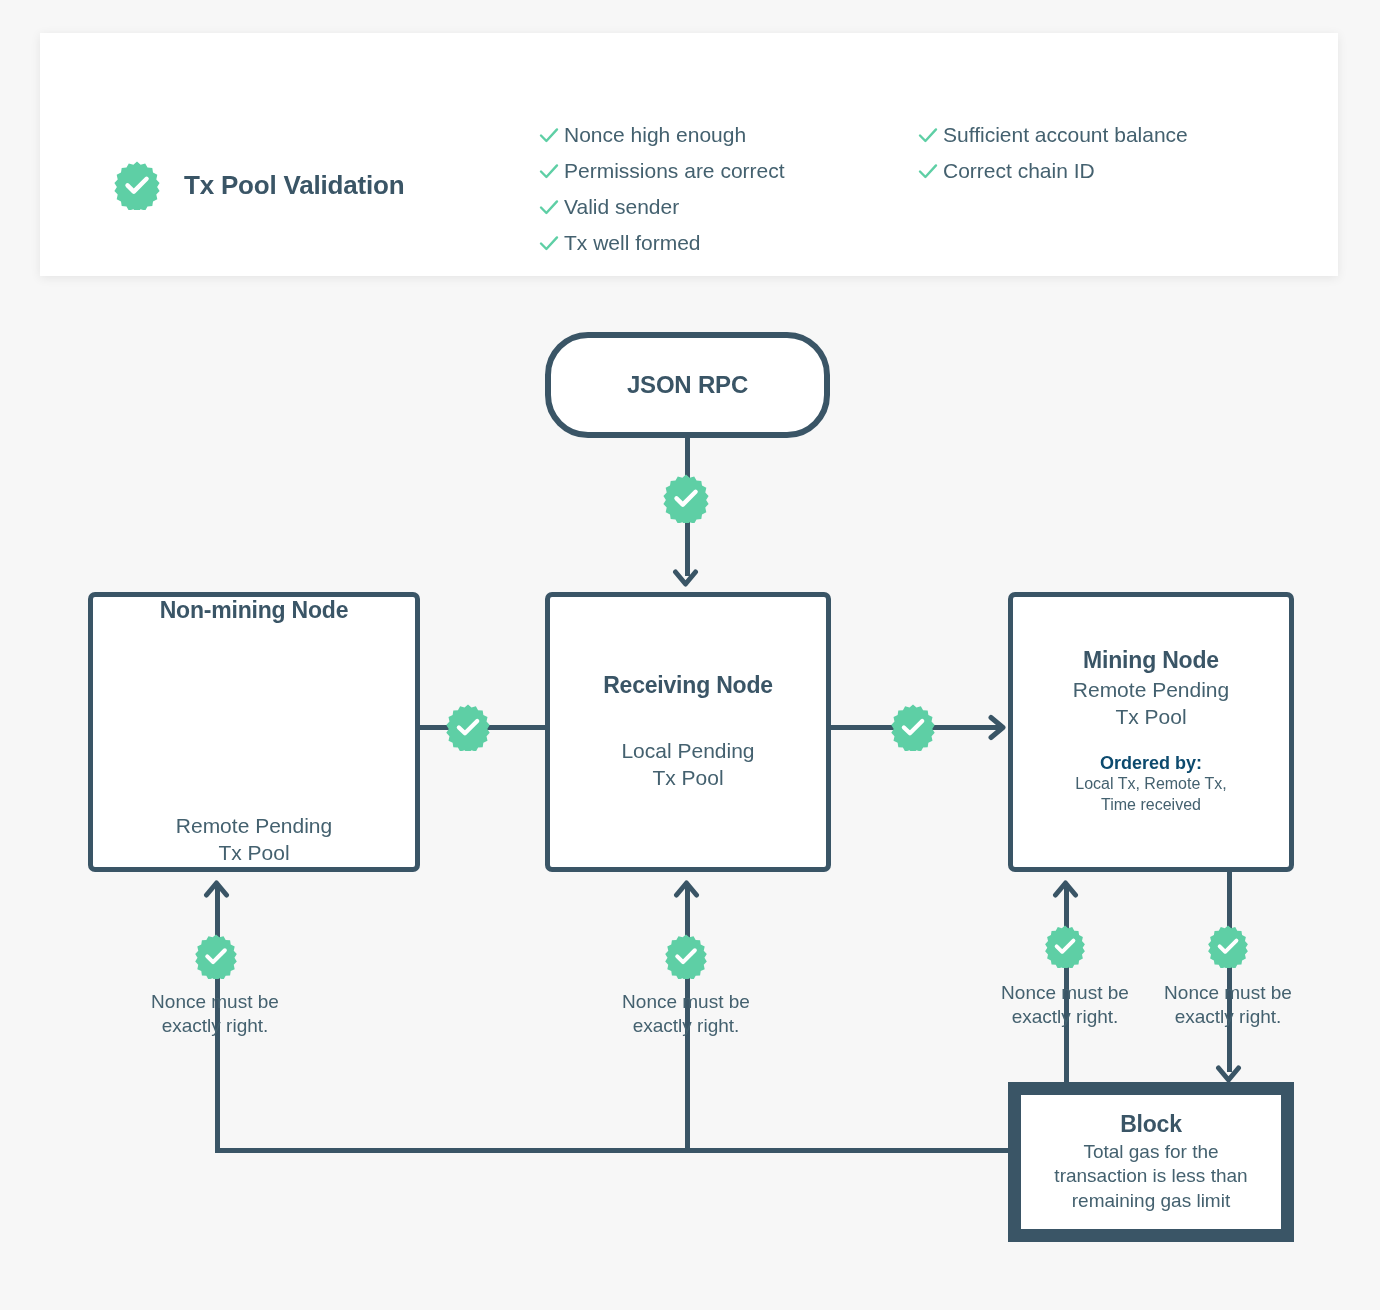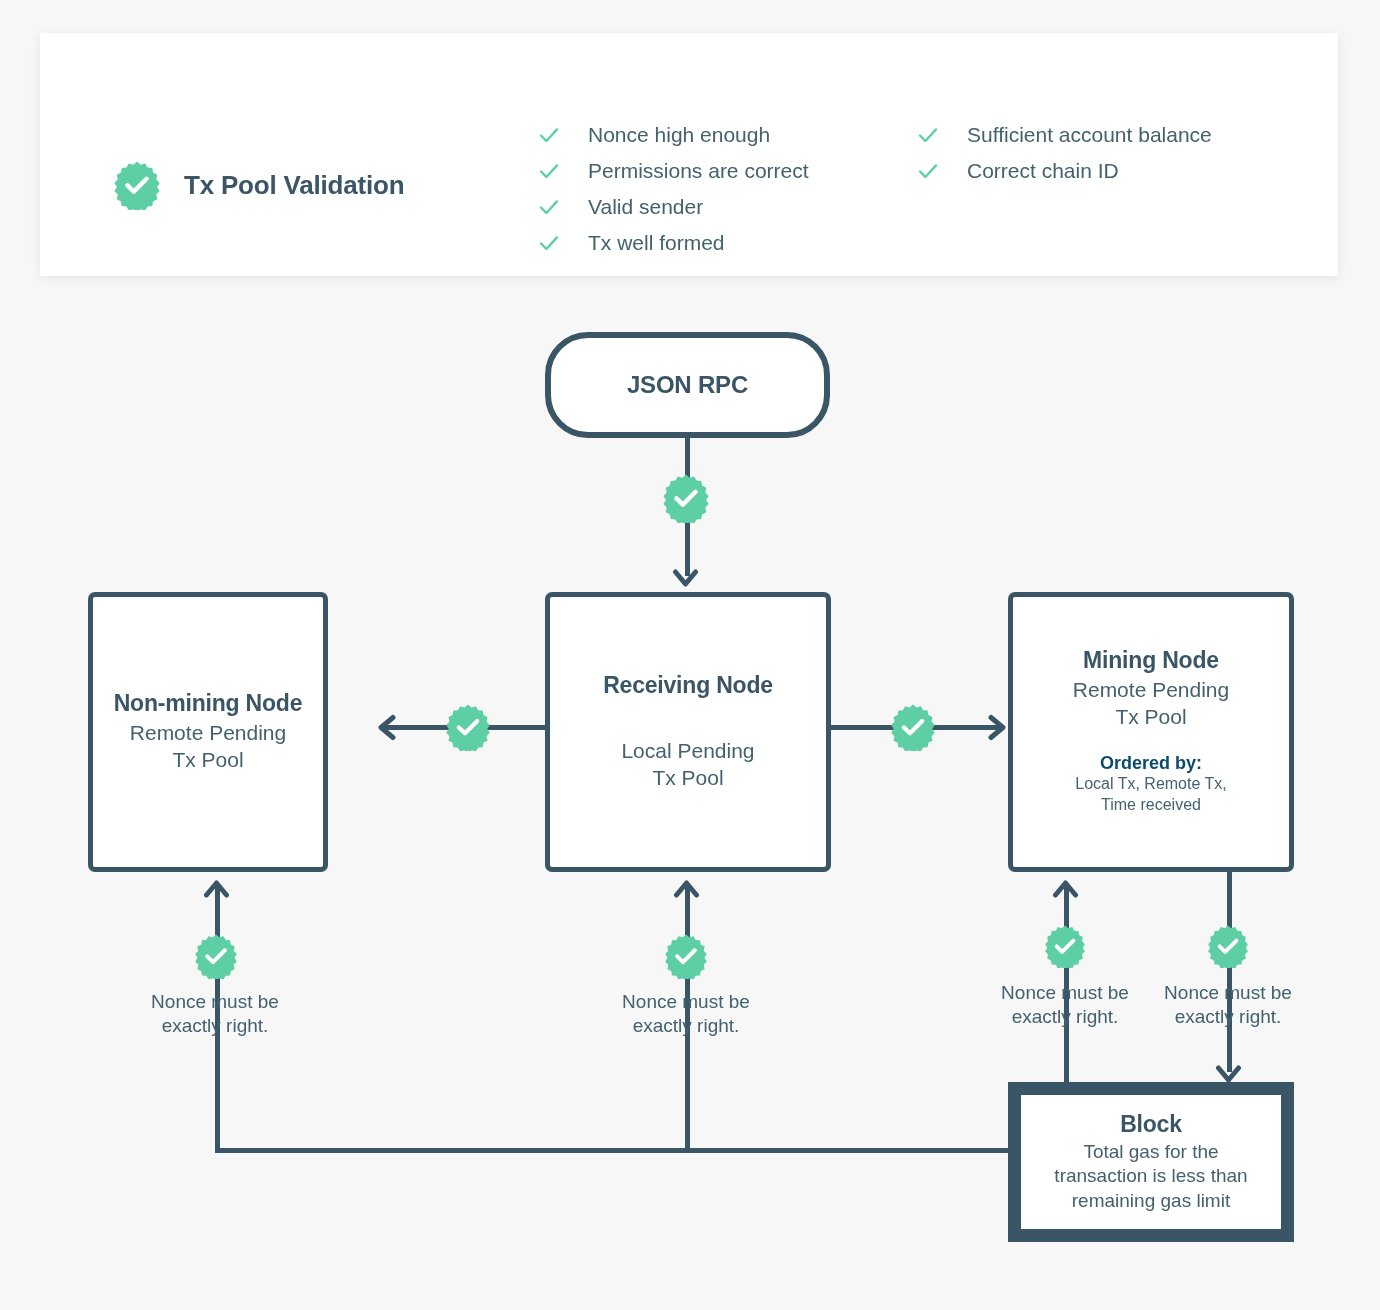--- a/index.html
+++ b/index.html
@@ -54,21 +54,21 @@
     position: absolute;
     display: flex;
     flex-direction: column;
     gap: 8px;
   }
   .col-a { left: 498px; top: 88px; }
   .col-b { left: 877px; top: 88px; }
   .check-row {
     display: flex;
     align-items: center;
-    gap: 28px;
+    gap: 4px;
     height: 28px;
   }
   .check-glyph { line-height: 0; }
   .check-label {
     font-size: 21px;
     color: #44616f;
     white-space: nowrap;
   }
 
   
@@ -111,21 +111,21 @@
   }
 
   #json-rpc {
     left: 545px; top: 332px;
     width: 285px; height: 106px;
     border-width: 6px;
     border-radius: 43px;
   }
   #json-rpc .node-title { font-size: 24px; margin-bottom: 0; }
 
-  #node-nonmining { left: 88px;  top: 592px; width: 240px; height: 280px; }
+  #node-nonmining { left: 88px;  top: 592px; width: 332px; height: 280px; justify-content: space-between; }
   #node-receiving { left: 545px; top: 592px; width: 286px; height: 280px; gap: 36px; }
   #node-mining    { left: 1008px; top: 592px; width: 286px; height: 280px;
                     justify-content: flex-start; padding-top: 50px; }
 
   
   #node-block {
     left: 1008px; top: 1082px;
     width: 286px; height: 160px;
     border: 13px solid #3a5566;
     border-radius: 0;

